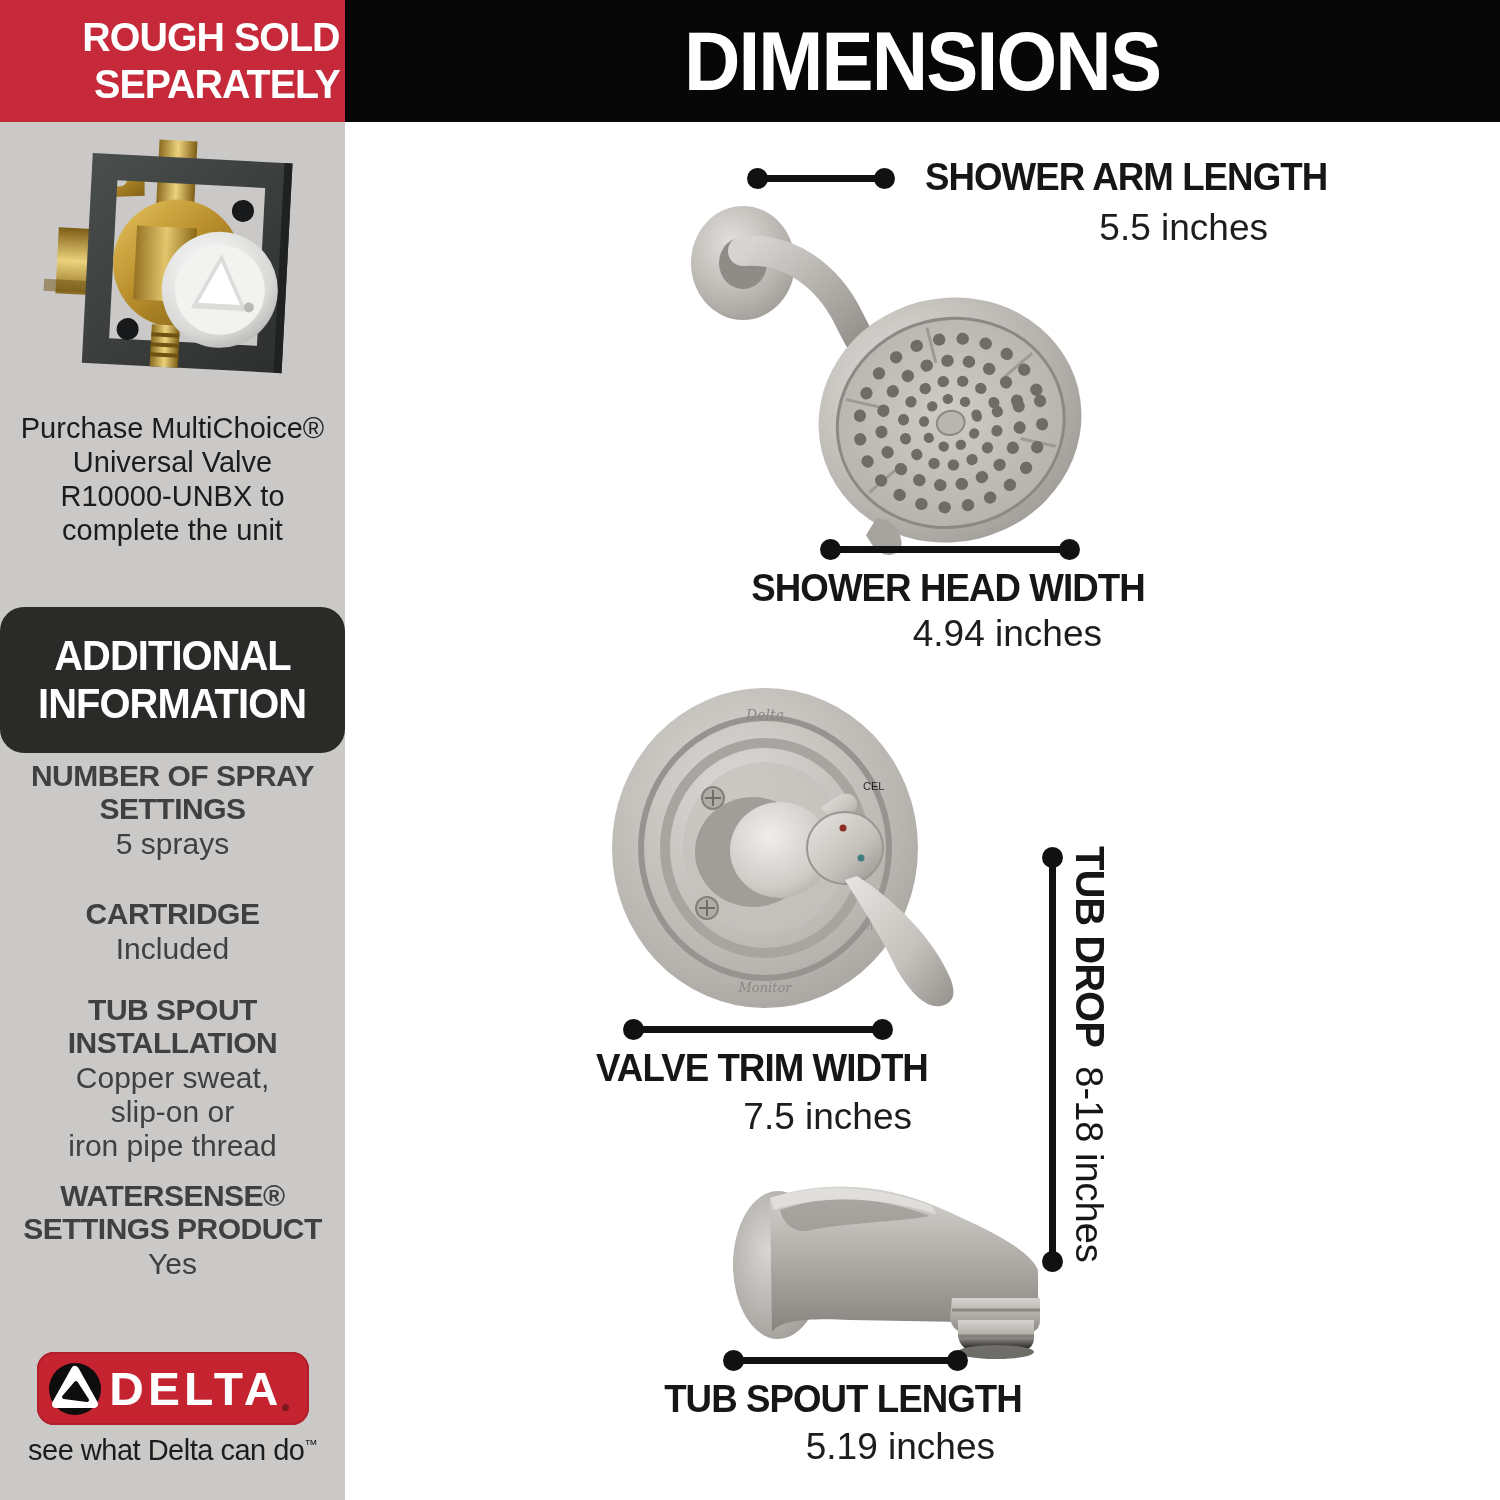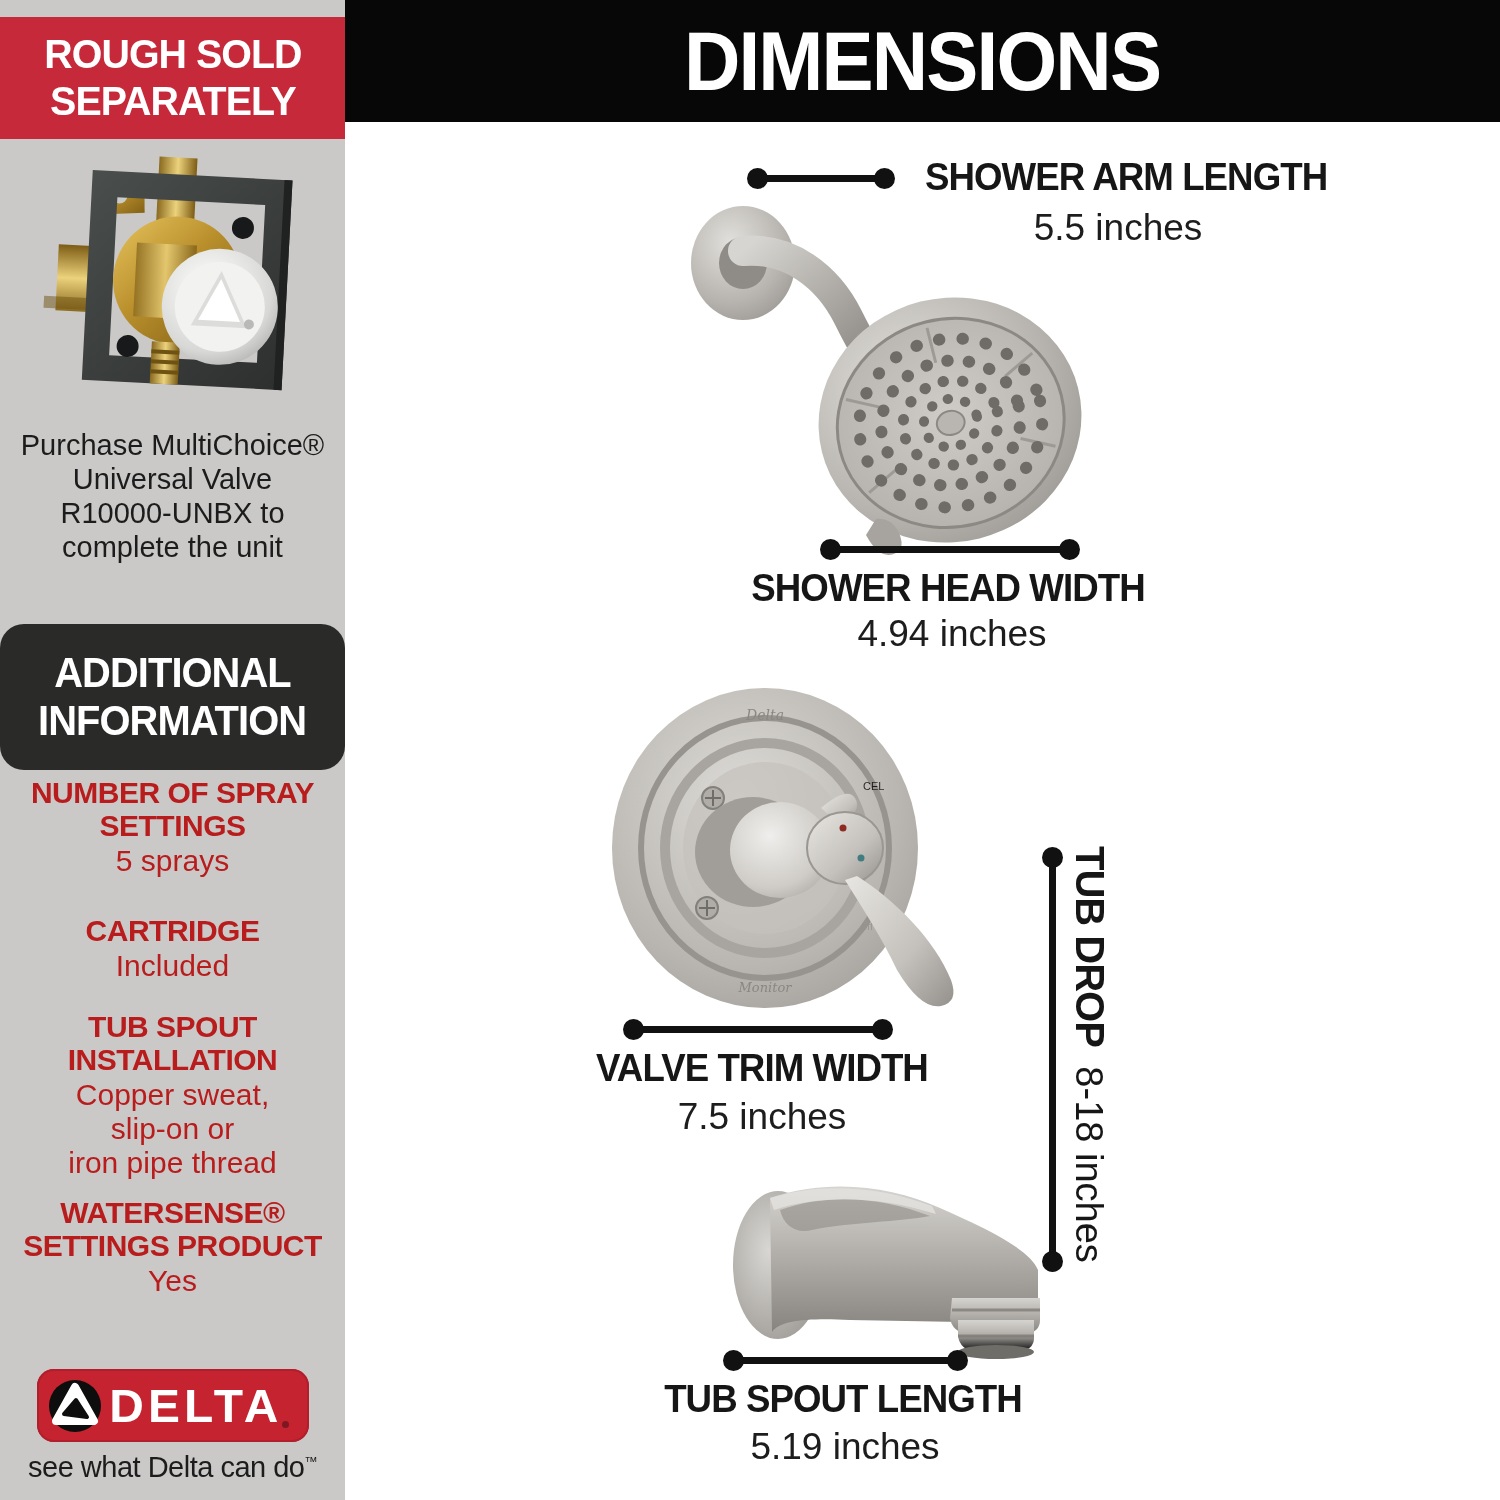--- a/index.html
+++ b/index.html
@@ -9,38 +9,37 @@
     font-family:"Liberation Sans", sans-serif;
     -webkit-font-smoothing:antialiased;
   }
   
   .sidebar{
     position:absolute;left:0;top:0;width:345px;height:1500px;
     background:#cac9c7;
   }
   .red-header{
     height:122px;background:#c5293a;color:#ffffff;
-    display:flex;flex-direction:column;align-items:center;justify-content:center;
+    display:flex;flex-direction:column;align-items:flex-end;justify-content:center;
     font-weight:bold;font-size:41px;line-height:47px;letter-spacing:-1px;
     transform-origin:center;
-    margin-top:17px;
   }
   .red-header .cond{transform:scaleX(.96);}
   .valve-fig{width:275px;height:265px;margin:14px auto 0;}
   .purchase{
     margin-top:10px;text-align:center;color:#1c1c1c;
     font-size:29px;line-height:34px;
   }
   .info-banner{
     margin-top:60px;height:146px;background:#2a2a28;color:#ffffff;
     display:flex;flex-direction:column;align-items:center;justify-content:center;
     font-weight:bold;font-size:42px;line-height:48px;letter-spacing:-1px;border-radius:24px;
   }
   .info-banner .cond{transform:scaleX(.95);}
-  .spec{ text-align:center;color:#b91c1c;}
+  .spec{ text-align:center;color:#404040;}
   .spec .lbl{font-weight:bold;font-size:30px;line-height:33px;letter-spacing:-0.5px;}
   .spec .val{font-size:30px;line-height:34px;margin-top:2px;}
   .spec1{margin-top:6px;}
   .spec2{margin-top:36px;}
   .spec3{margin-top:27px;}
   .spec4{margin-top:16px;}
   .delta-logo-wrap{margin-top:71px;text-align:center;}
   .delta-box{
     width:272px;height:73px;margin:0 auto;background:#c5232f;border-radius:17px;
     display:flex;align-items:center;justify-content:flex-start;
@@ -71,21 +70,21 @@
   .dimline-v{position:absolute;width:7px;background:#111111;}
   .dimline-v .d{position:absolute;width:21px;height:21px;border-radius:50%;background:#111111;left:-7px;}
   .dimline-v .dt{top:-10px;} .dimline-v .db{bottom:-10px;}
   
   .dim-label{
     position:absolute;color:#161616;font-weight:bold;font-size:39px;letter-spacing:-1px;
     white-space:nowrap;transform:scaleX(.94);transform-origin:center;
   }
   .dim-label.left-origin{transform-origin:left center;}
   .dim-value{
-    position:absolute;color:#1d1d1d;font-size:37px;white-space:nowrap;text-align:center;
+    position:absolute;color:#1d1d1d;font-size:37px;white-space:nowrap;text-align:right;
   }
   .centerbox{text-align:center;}
   .tubdrop{
     position:absolute;left:1112px;top:846px;
     transform:rotate(90deg);transform-origin:left top;
     white-space:nowrap;color:#161616;line-height:44px;
   }
   .tubdrop .b{font-weight:bold;font-size:40px;letter-spacing:-1px;}
   .tubdrop .r{font-size:38px;letter-spacing:0;}
   .prod{position:absolute;}

